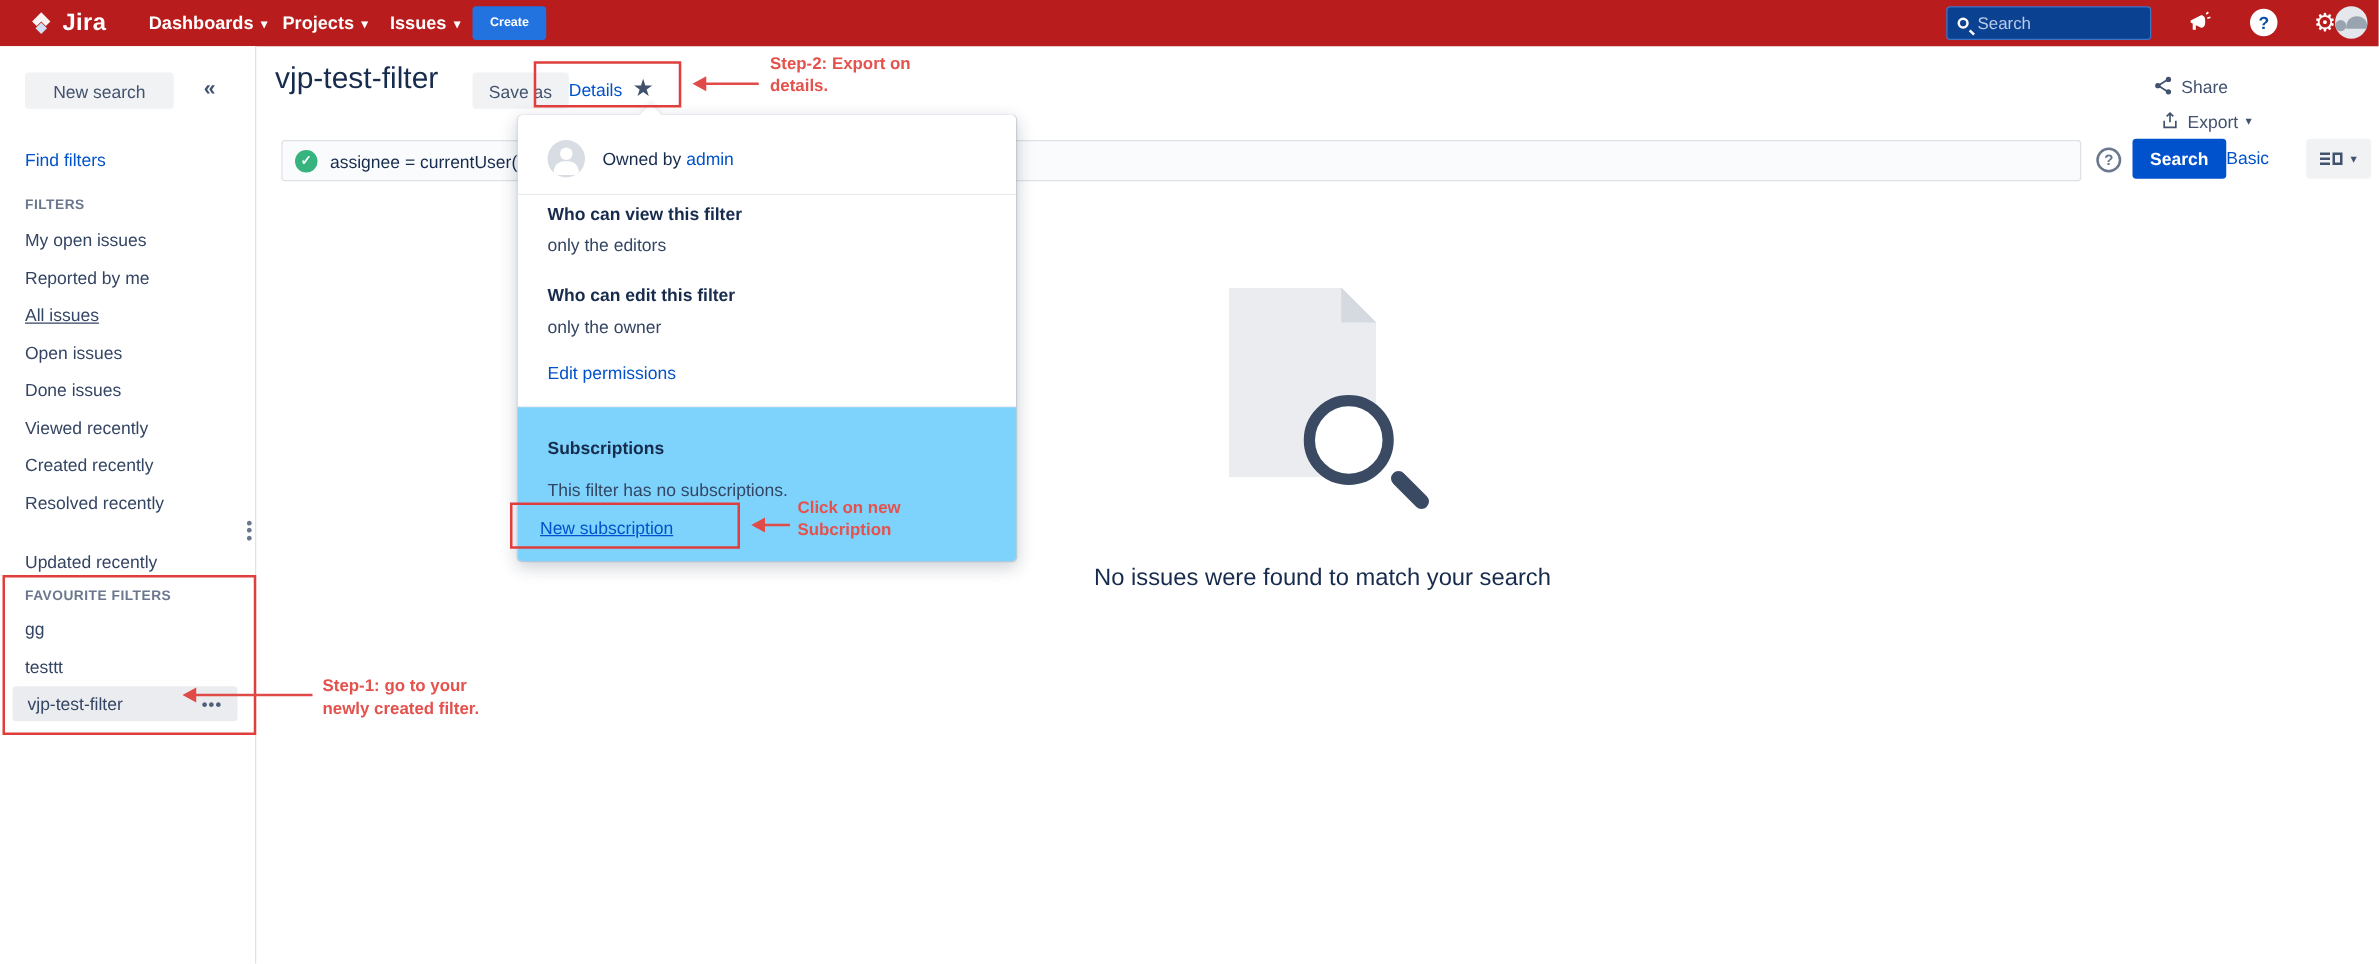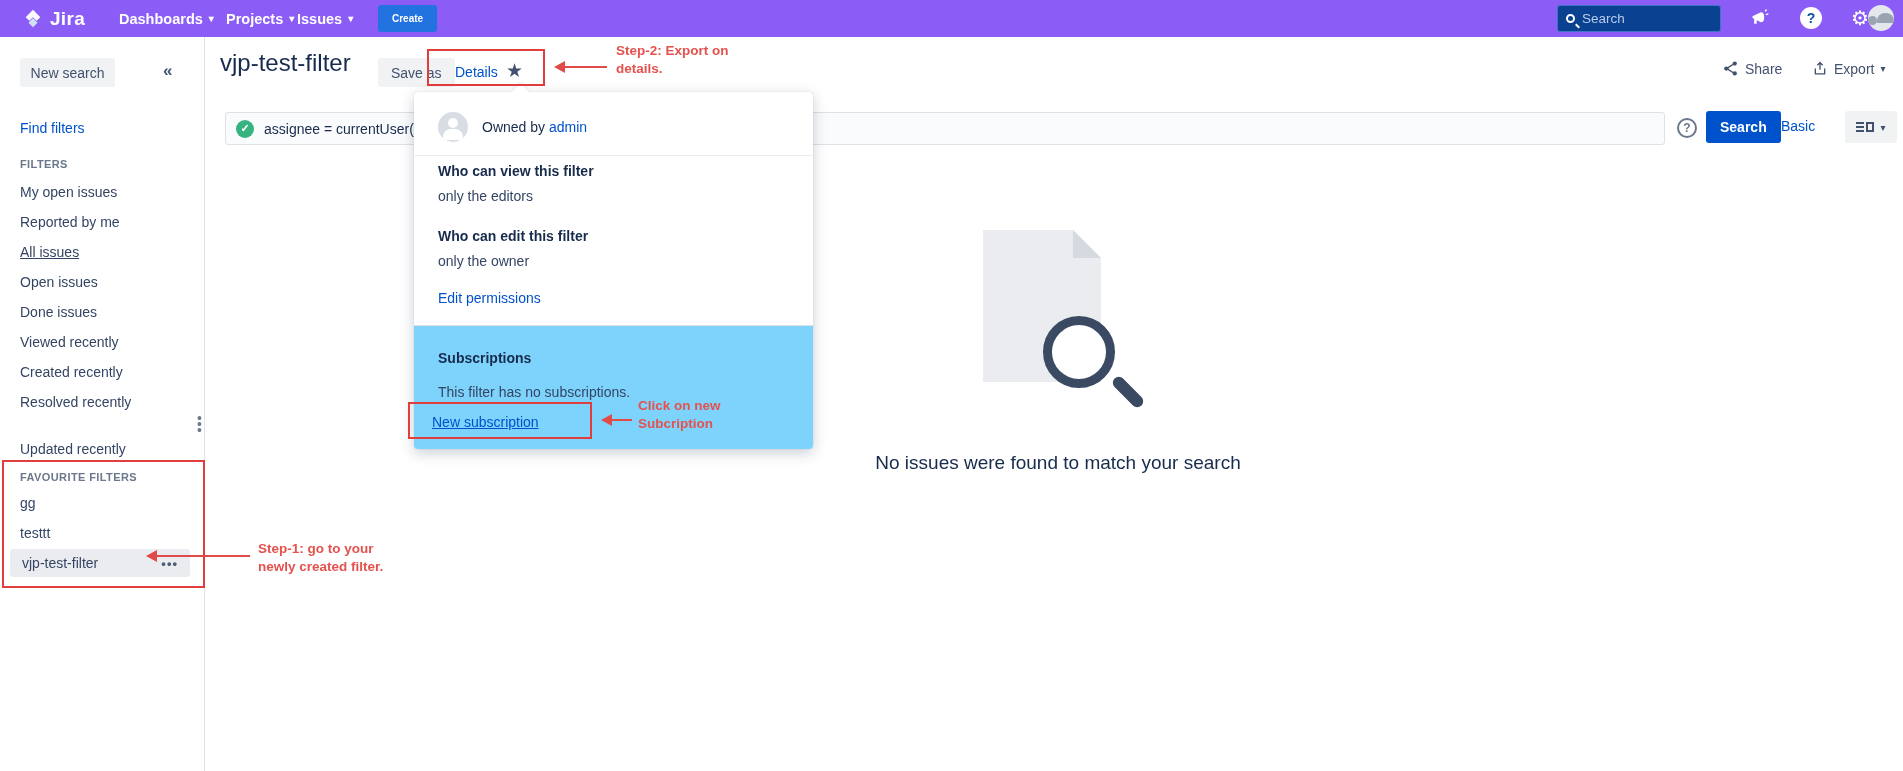--- a/index.html
+++ b/index.html
@@ -1,21 +1,21 @@
 <!DOCTYPE html>
 <html><head>
 <meta charset="utf-8">
 <style>
   * { margin:0; padding:0; box-sizing:border-box; }
   html,body { width:1903px; height:771px; overflow:hidden; background:#fff;
     font-family:"Liberation Sans", sans-serif; color:#344563; }
   #app { position:relative; width:1903px; height:771px; }
 
   
-  #navbar { position:absolute; top:0; left:0; width:1903px; height:37px; background:#8b5cf6; }
+  #navbar { position:absolute; top:0; left:0; width:1903px; height:37px; background:#b91c1c; }
   .nav-item { position:absolute; top:0; height:37px; display:flex; align-items:center; gap:6px;
     color:#fff; font-size:14.5px; font-weight:600; cursor:pointer; }
   .chev { font-size:10px; color:#fff; }
   #create-btn { position:absolute; left:378px; top:5px; height:27px; padding:0 14px;
     background:#2272E0; color:#fff; font-size:10px; font-weight:700; border:none; border-radius:3px; }
   #nav-search { position:absolute; left:1557px; top:5px; width:164px; height:27px;
     background:#0B4191; border:1px solid #3C74C6; border-radius:3px; display:flex; align-items:center; padding:0 8px; gap:7px; }
   #nav-search input { background:transparent; border:none; outline:none; color:#fff; font-size:13.5px; width:110px; }
   #nav-search input::placeholder { color:#B9CCEA; }
   .mag { width:9px; height:9px; border:2px solid #fff; border-radius:50%; position:relative; }
@@ -26,21 +26,21 @@
   #nav-avatar { background:#E4E7EB; border-radius:50%; width:26px; height:26px; top:5px; overflow:hidden; }
   .person-head { width:9px; height:9px; background:#9AA3B0; border-radius:50%; margin:5px auto 1px; }
   .person-body { width:17px; height:10px; background:#9AA3B0; border-radius:8px 8px 0 0; margin:0 auto; }
 
   
   #jira-logo { position:absolute; left:22px; top:0; height:37px; display:flex; align-items:center; gap:6px; color:#fff; }
   #jira-logo .word { font-size:19px; font-weight:600; letter-spacing:.3px; }
 
   
   #sidebar { position:absolute; top:37px; left:0; width:205px; height:734px; background:#fff; border-right:1px solid #DFE1E6; }
-  #new-search-btn { position:absolute; left:20px; top:21px; width:95px; height:29px; background:#F1F2F4;
+  #new-search-btn { position:absolute; left:20px; top:21px; width:119px; height:29px; background:#F1F2F4;
     border:none; border-radius:3px; color:#42526E; font-size:14px; }
   #collapse-icon { position:absolute; left:163px; top:24px; font-size:17px; font-weight:700; color:#42526E; cursor:pointer; }
   .side-link { position:absolute; left:20px; font-size:14px; color:#0052CC; cursor:pointer; }
   .side-head { position:absolute; left:20px; font-size:11px; font-weight:700; color:#6B778C; letter-spacing:.4px; }
   .side-item { position:absolute; left:20px; font-size:14px; color:#344563; cursor:pointer; white-space:nowrap; }
   #drag-handle { position:absolute; left:197px; top:378px; font-size:14px; color:#6B778C; letter-spacing:0; line-height:6px; }
   #fav-selected { position:absolute; left:10px; top:512px; width:180px; height:28px; background:#EBECF0;
     border-radius:3px; display:flex; align-items:center; justify-content:space-between; padding:0 12px; cursor:pointer; }
   #fav-selected .lbl { font-size:14px; color:#344563; }
   #fav-selected .dots { font-size:13px; font-weight:700; color:#505F79; letter-spacing:1px; }
@@ -125,21 +125,21 @@
       <span class="word">Jira</span>
     </div>
     <div class="nav-item" style="left:119px;">
       <span>Dashboards</span>
         <span class="chev">▾</span>
     </div>
     <div class="nav-item" style="left:226px;">
       <span>Projects</span>
         <span class="chev">▾</span>
     </div>
-    <div class="nav-item" style="left:297px;">
+    <div class="nav-item" style="left:312px;">
       <span>Issues</span>
         <span class="chev">▾</span>
     </div>
     <button id="create-btn">Create</button>
 
     <div id="nav-search">
       <span class="mag"></span>
       <input placeholder="Search" style="">
     </div>
     <div class="nav-icon" style="left:1748px;">
@@ -189,21 +189,21 @@
 
   <div class="hdr-action" style="left:1722px;">
     <svg width="17" height="17" viewBox="0 0 24 24">
       <circle cx="18" cy="5" r="3" fill="#42526E"></circle>
         <circle cx="6" cy="12" r="3" fill="#42526E"></circle>
         <circle cx="18" cy="19" r="3" fill="#42526E"></circle>
       <path d="M8 11 L16 6 M8 13 L16 18" stroke="#42526E" stroke-width="2"></path>
     </svg>
     <span>Share</span>
   </div>
-  <div class="hdr-action" style="left:1812px;">
+  <div class="hdr-action" style="left:1728px;margin-top:28px;">
     <svg width="16" height="17" viewBox="0 0 24 24">
       <path d="M12 3 L12 14 M8 7 L12 3 L16 7" stroke="#42526E" stroke-width="2" fill="none"></path>
       <path d="M5 12 L5 20 L19 20 L19 12" stroke="#42526E" stroke-width="2" fill="none"></path>
     </svg>
     <span>Export</span>
     <span class="chev" style="color:#42526E;">▾</span>
   </div>
 
   <div id="jql-bar">
     <span id="jql-check">✓</span>

